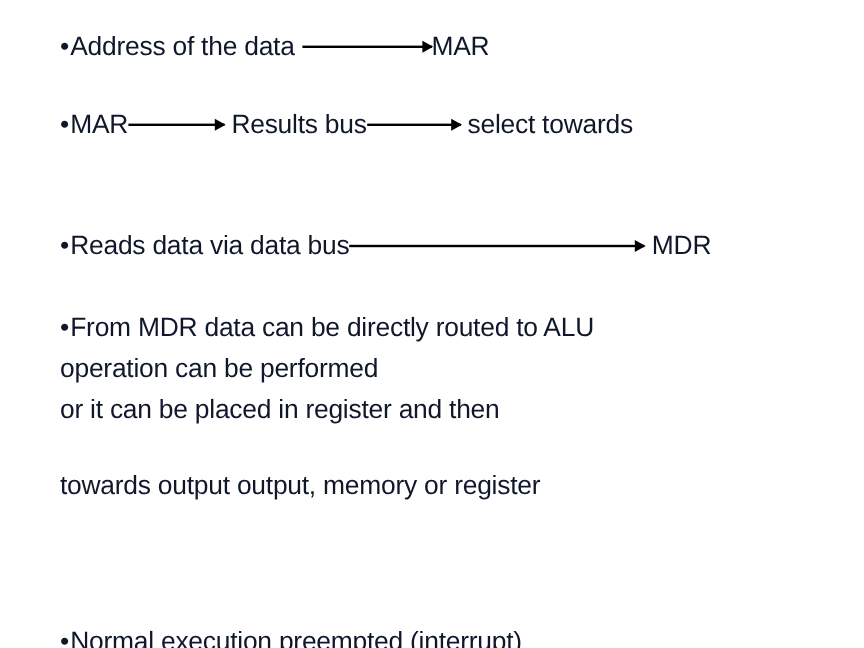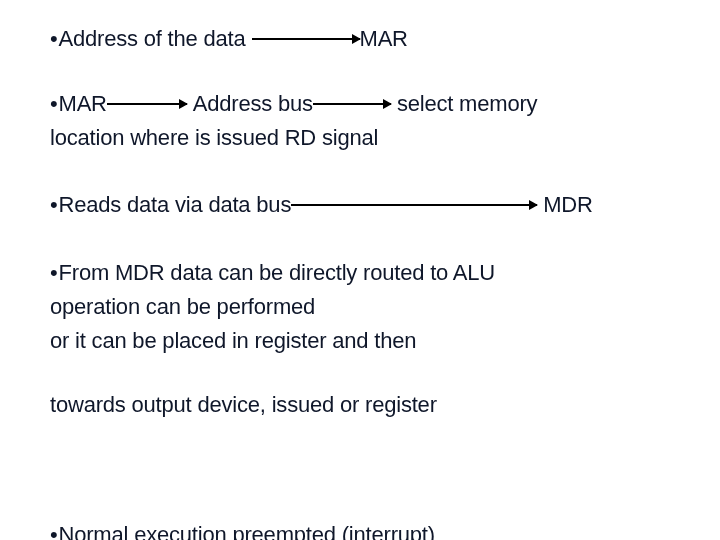--- a/index.html
+++ b/index.html
@@ -76,31 +76,30 @@
 </style>
 </head>
 <body style="background: rgb(255, 255, 255); color: rgb(0, 0, 0);">
 
 <div id="slide" style="background: rgb(255, 255, 255);">
   <div id="content">
       <div class="bullet-block" style="top: 22px;">
         <div class="line"><span class="bullet-mark">•</span><span class="txt">Address of the data</span><span class="arrow sp-before" style="width: 108px;"><span class="shaft"></span><span class="head"></span></span><span class="txt">MAR</span></div>
       </div>
       <div class="bullet-block" style="top: 87px;">
-        <div class="line"><span class="bullet-mark">•</span><span class="txt">MAR</span><span class="arrow sp-after" style="width: 80px;"><span class="shaft"></span><span class="head"></span></span><span class="txt">Address bus</span><span class="arrow sp-after" style="width: 78px;"><span class="shaft"></span><span class="head"></span></span><span class="txt">select memory</span></div>
-        <div class="line">location where is issued RD signal</div>
+        <div class="line"><span class="bullet-mark">•</span><span class="txt">MAR</span><span class="arrow sp-after" style="width: 80px;"><span class="shaft"></span><span class="head"></span></span><span class="txt">Results bus</span><span class="arrow sp-after" style="width: 78px;"><span class="shaft"></span><span class="head"></span></span><span class="txt">select towards</span></div>
       </div>
       <div class="bullet-block" style="top: 188px;">
         <div class="line"><span class="bullet-mark">•</span><span class="txt">Reads data via data bus</span><span class="arrow sp-after" style="width: 246px;"><span class="shaft"></span><span class="head"></span></span><span class="txt">MDR</span></div>
       </div>
       <div class="bullet-block" style="top: 256px;">
         <div class="line"><span class="bullet-mark">•</span><span class="txt">From MDR data can be directly routed to ALU</span></div>
         <div class="line">operation can be performed</div>
         <div class="line">or it can be placed in register and then</div>
       </div>
       <div class="bullet-block" style="top: 388px;">
-        <div class="line">towards output device, issued or register</div>
+        <div class="line">towards output output, memory or register</div>
       </div>
       <div class="bullet-block" style="top: 518px;">
         <div class="line"><span class="bullet-mark">•</span><span class="txt">Normal execution preempted (interrupt)</span></div>
       </div>
     </div>
 </div>
 
 </body></html>

